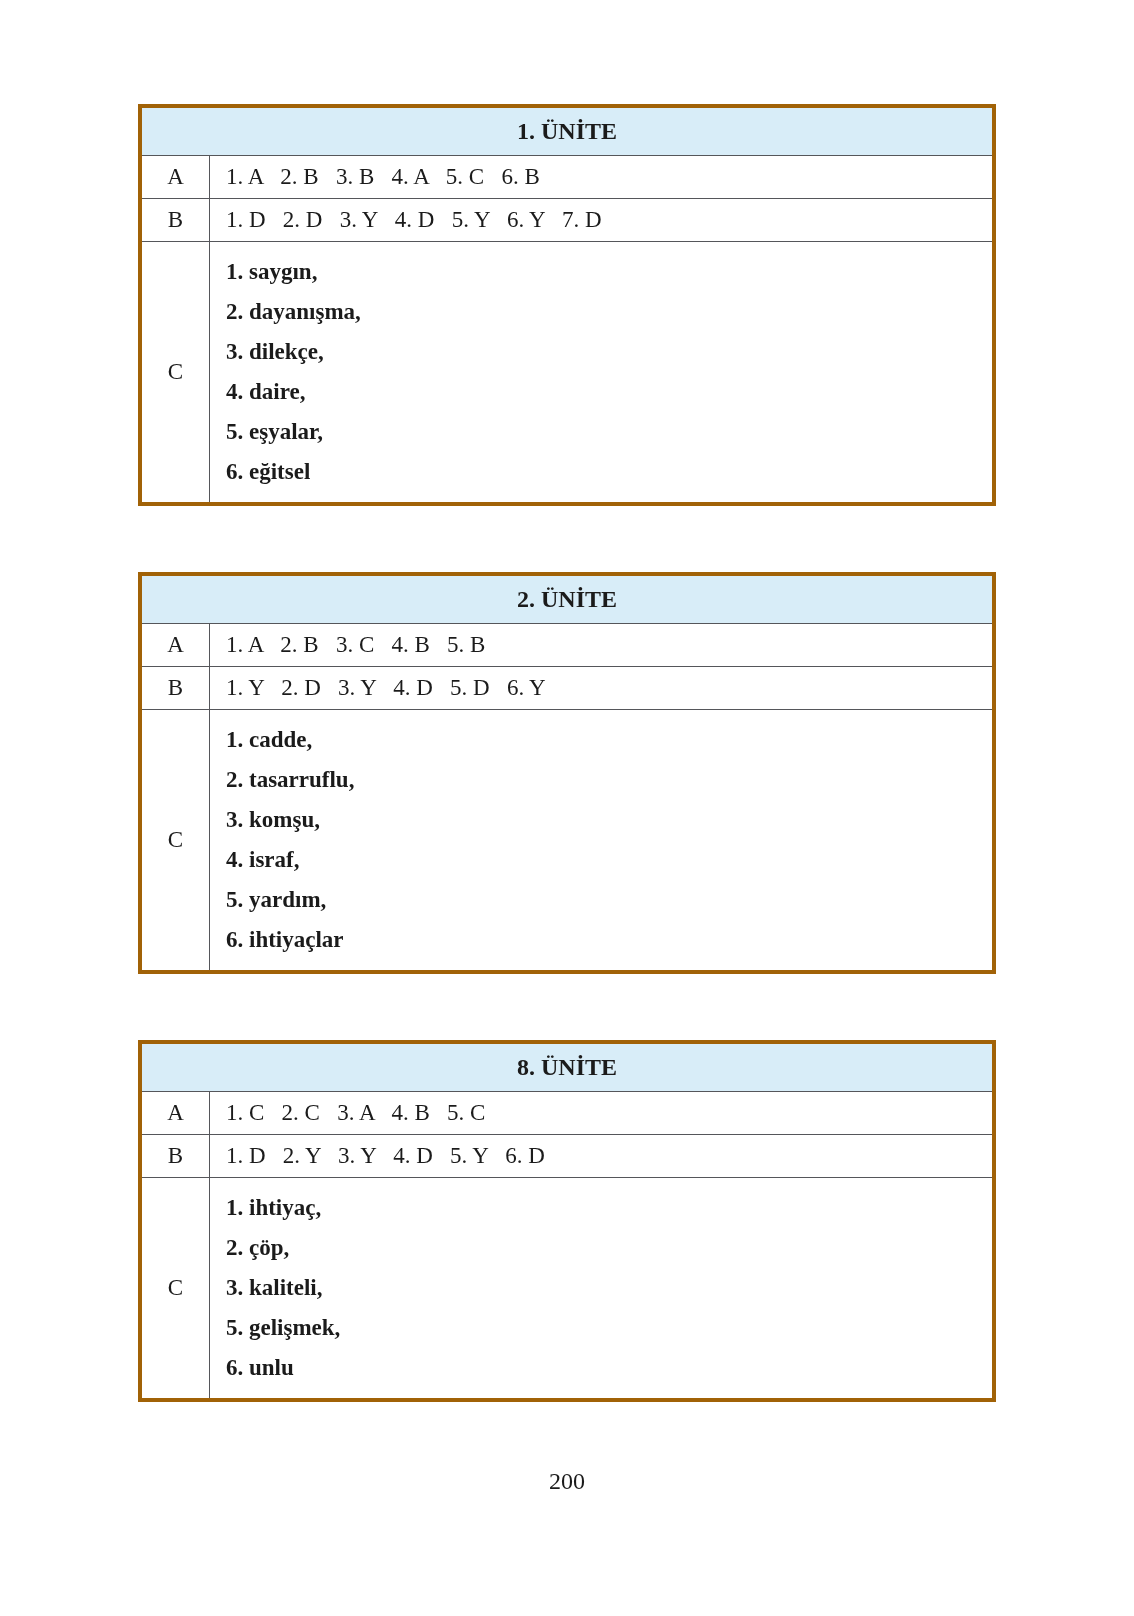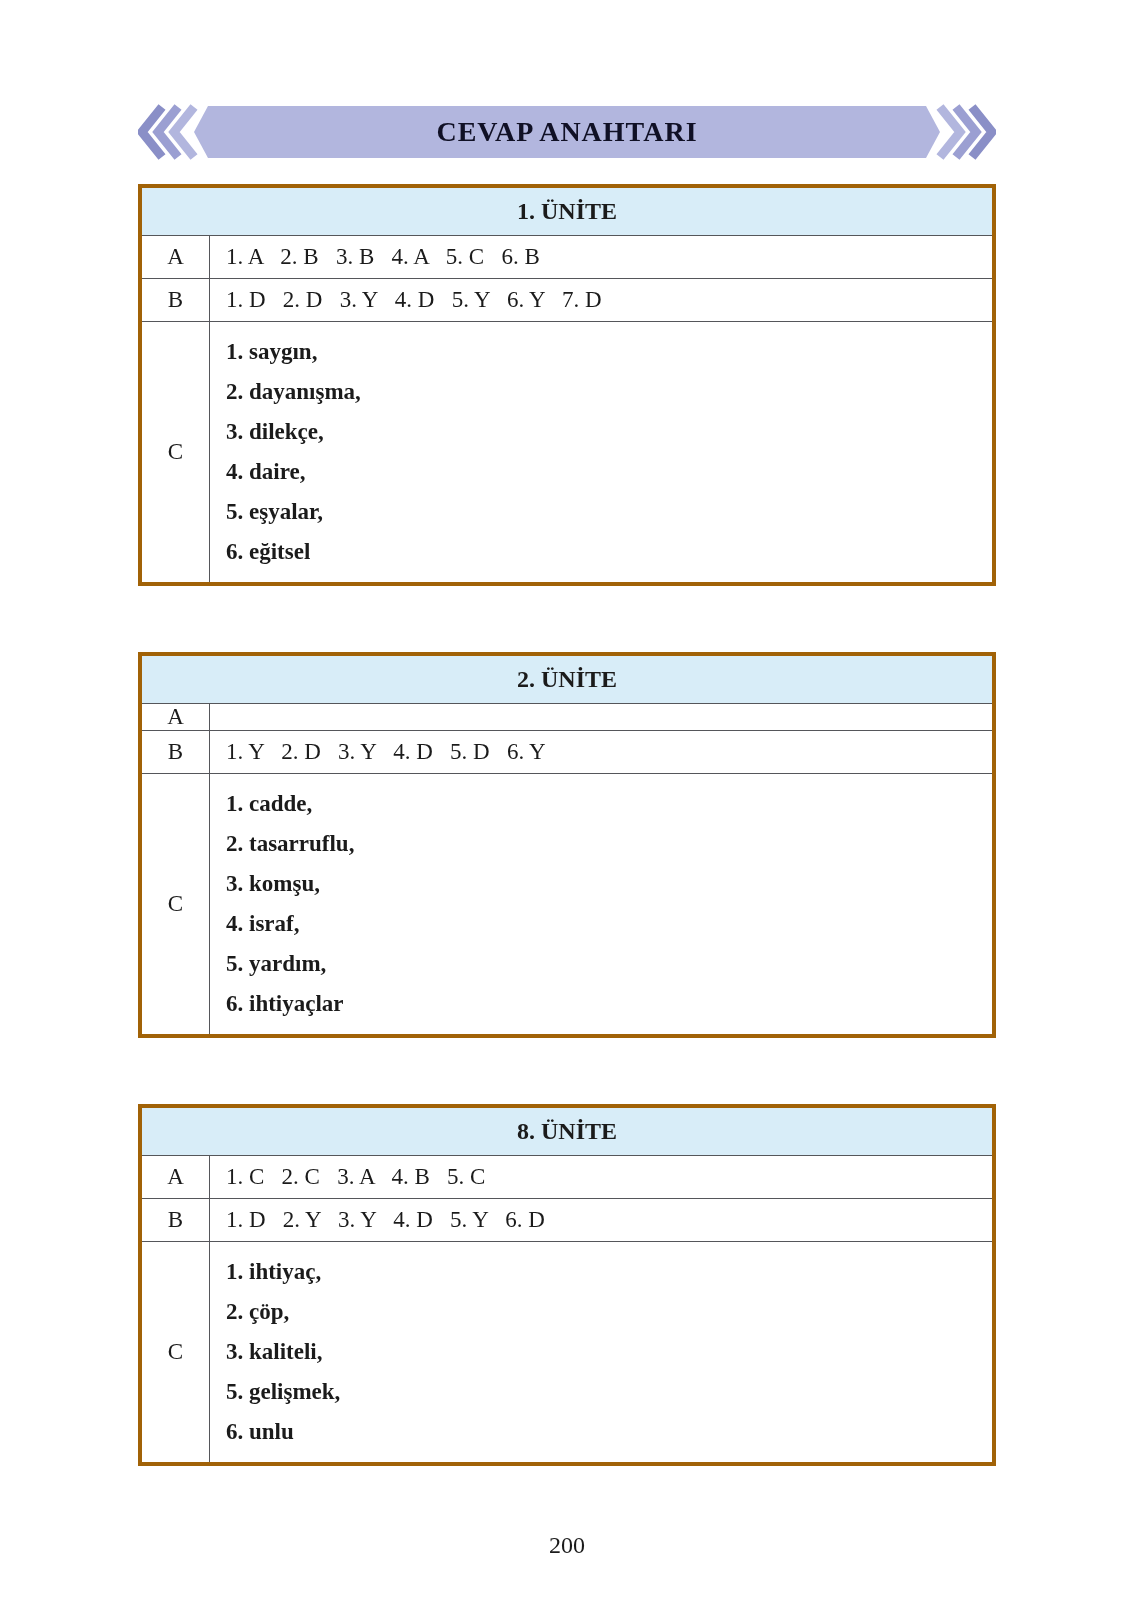--- a/index.html
+++ b/index.html
@@ -93,35 +93,20 @@
     text-align: center;
     margin-top: 6px;
   }
   .page-number { font-size: 24px; }
 </style>
 </head>
 <body>
 
 <div class="page">
 
-  <header class="banner-row">
-    <svg class="chevrons" width="62" height="56" viewBox="0 0 62 56" aria-hidden="true">
-      <path d="M24 3 L4 28 L24 53" fill="none" stroke="#8a8fc7" stroke-width="9"></path>
-      <path d="M40 3 L20 28 L40 53" fill="none" stroke="#9b9fd2" stroke-width="9"></path>
-      <path d="M56 3 L36 28 L56 53" fill="none" stroke="#b2b6de" stroke-width="9"></path>
-    </svg>
-    <div class="banner-bar">
-      <h1 class="banner-title">CEVAP ANAHTARI</h1>
-    </div>
-    <svg class="chevrons" width="62" height="56" viewBox="0 0 62 56" aria-hidden="true">
-      <path d="M6 3 L26 28 L6 53" fill="none" stroke="#b2b6de" stroke-width="9"></path>
-      <path d="M22 3 L42 28 L22 53" fill="none" stroke="#9b9fd2" stroke-width="9"></path>
-      <path d="M38 3 L58 28 L38 53" fill="none" stroke="#8a8fc7" stroke-width="9"></path>
-    </svg>
-  </header>
 
   <section class="unit-table">
     <div class="t-header">1. ÜNİTE</div>
     <div class="t-row">
       <div class="t-label">A</div>
       <div class="t-cell">1. A   2. B   3. B   4. A   5. C   6. B</div>
     </div>
     <div class="t-row">
       <div class="t-label">B</div>
       <div class="t-cell">1. D   2. D   3. Y   4. D   5. Y   6. Y   7. D</div>
@@ -136,20 +121,21 @@
         <div class="line">5. eşyalar,</div>
         <div class="line">6. eğitsel</div>
       </div>
     </div>
   </section>
 
   <section class="unit-table">
     <div class="t-header">2. ÜNİTE</div>
     <div class="t-row">
       <div class="t-label">A</div>
+      <div class="t-cell">1. A   2. B   3. C   4. B   5. B</div>
     </div>
     <div class="t-row">
       <div class="t-label">B</div>
       <div class="t-cell">1. Y   2. D   3. Y   4. D   5. D   6. Y</div>
     </div>
     <div class="t-row">
       <div class="t-label">C</div>
       <div class="t-cell lines">
         <div class="line">1. cadde,</div>
         <div class="line">2. tasarruflu,</div>

